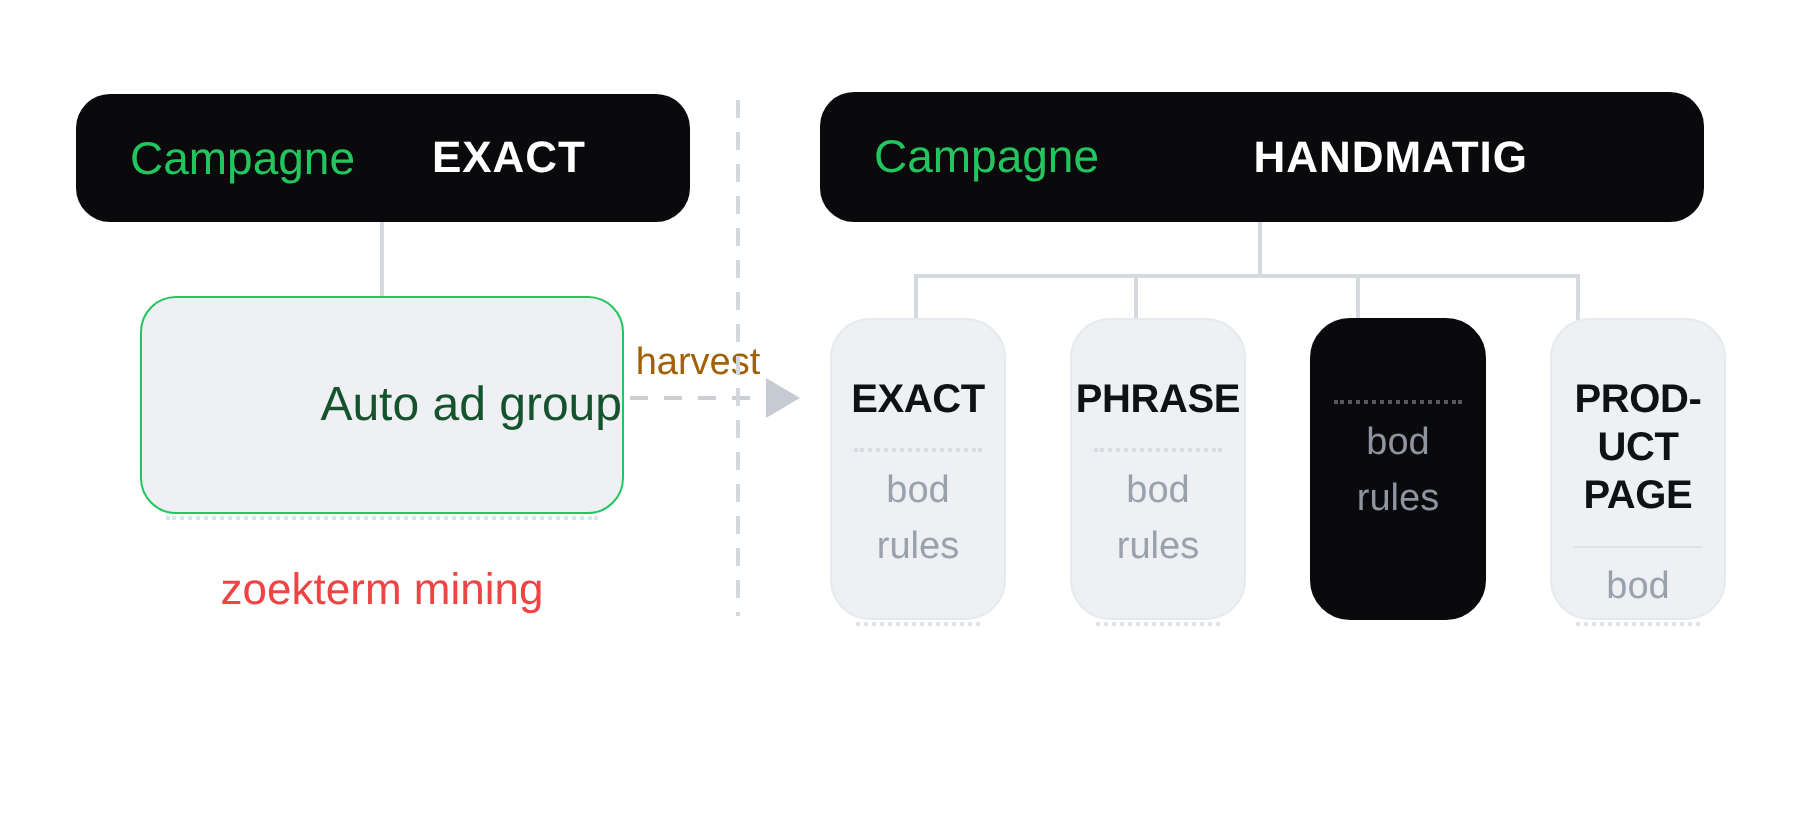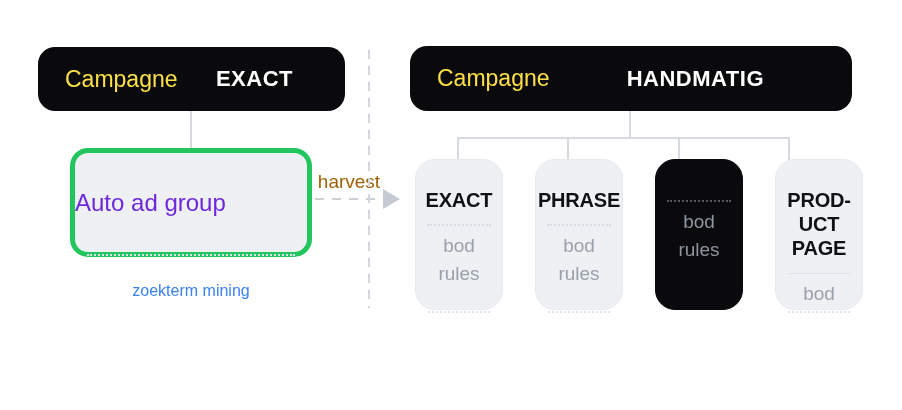--- a/index.html
+++ b/index.html
@@ -9,44 +9,44 @@
     font-family:"Liberation Sans", sans-serif; overflow:hidden;
   }
 
   
   .campaign-box {
     position:absolute; background:#0a0a0c; border-radius:17px;
     display:flex; align-items:center; justify-content:space-between;
   }
   #campaign-auto   { left:38px;  top:47px; width:307px; height:64px; padding:0 52px 0 27px; }
   #campaign-manual { left:410px; top:46px; width:442px; height:65px; padding:0 88px 0 27px; }
-  .campagne-label { color:#fde047; font-size:23px; white-space:nowrap; }
+  .campagne-label { color:#22c55e; font-size:23px; white-space:nowrap; }
   .mode-label { color:#ffffff; font-size:22px; font-weight:bold; letter-spacing:.5px; white-space:nowrap; }
 
   
   .connector { position:absolute; background:#d6dade; }
   #conn-left    { left:190px; top:111px; width:2px;  height:38px; }
   #conn-right-v { left:629px; top:111px; width:2px;  height:27px; }
   #conn-right-h { left:457px; top:137px; width:333px; height:2px; border-radius:2px; }
   .stub { top:137px; width:2px; height:23px; }
   #stub-0 { left:457px; } #stub-1 { left:567px; } #stub-2 { left:678px; } #stub-3 { left:788px; }
 
   
   #adgroup-box {
     position:absolute; left:70px; top:148px; width:242px; height:109px;
-    background:#eef0f3; border:5px solid #22c55e; border-radius:18px;
-    display:flex; align-items:center; justify-content:flex-start;
-    color:#6d28d9; font-size:24px;
+    background:#eef0f3; border:1px solid #22c55e; border-radius:18px;
+    display:flex; align-items:center; justify-content:flex-end;
+    color:#14532d; font-size:24px;
   }
   #adgroup-box::after, .card.light::after {
     content:""; position:absolute; left:12px; right:12px; bottom:-4px;
     border-top:2px dotted #e0e4ea;
   }
 
-  .caption { position:absolute; color:#3b82f6; font-size:16px; text-align:center; }
+  .caption { position:absolute; color:#ef4444; font-size:22px; text-align:center; }
   #caption-left  { left:70px;  top:282px; width:242px; }
   #caption-right { left:406px; top:343px; width:418px; }
 
   
   #harvest-label { position:absolute; left:312px; top:171px; width:74px;
     text-align:center; color:#a16207; font-size:19px; }
   #arrow-dash { position:absolute; left:315px; top:198px; width:67px; height:2px;
     background:repeating-linear-gradient(to right,#cbd0d7 0 9px, transparent 9px 17px); }
   #arrow-head { position:absolute; left:383px; top:189px; width:0; height:0;
     border-top:10px solid transparent; border-bottom:10px solid transparent;

